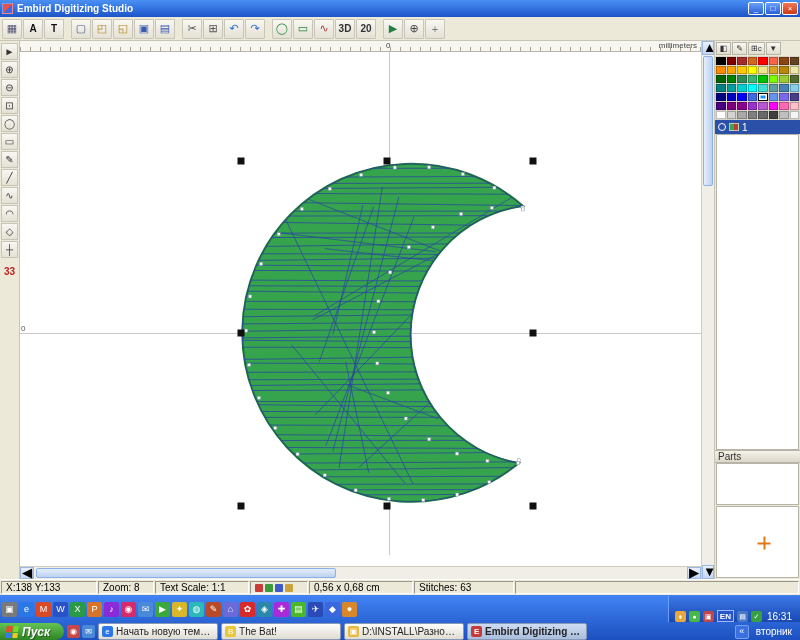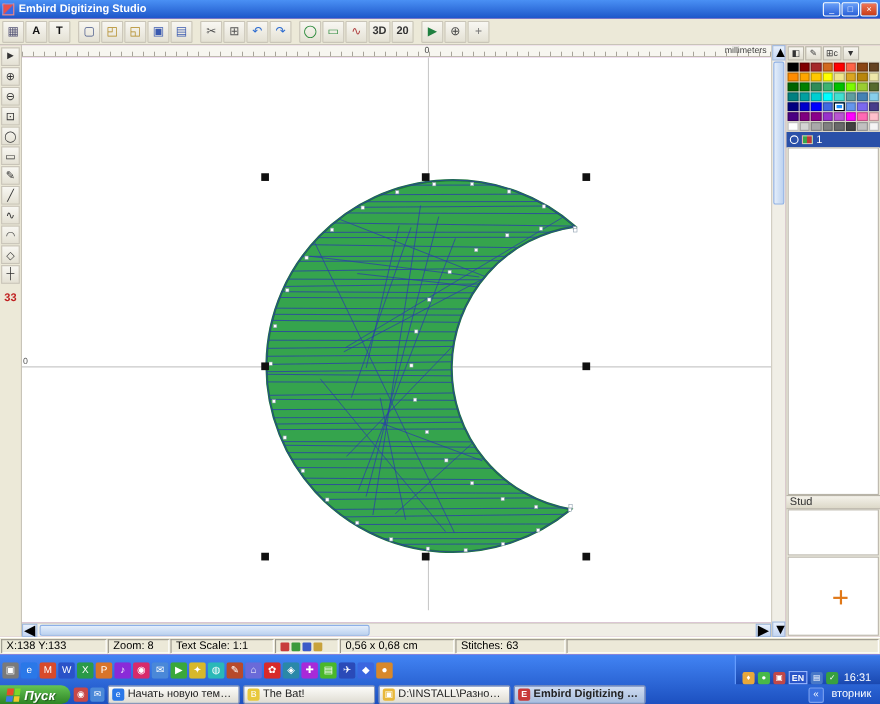--- a/index.html
+++ b/index.html
@@ -1,18 +1,18 @@
 <!DOCTYPE html>
 <html><head>
 <meta charset="utf-8">
 <style>
   html,body{margin:0;padding:0;background:#666;}
   *{box-sizing:border-box;}
   .app{width:800px;height:640px;position:relative;overflow:hidden;display:flex;flex-direction:column;
-       font-family:"Liberation Sans",sans-serif;font-size:11px;background:#a21caf;}
+       font-family:"Liberation Sans",sans-serif;font-size:11px;background:#fca5a5;}
 
   
   .titlebar{flex:0 0 17px;background:linear-gradient(180deg,#4a90f4,#1c55c8);display:flex;align-items:center;
             padding:0 2px;color:#fff;}
   .app-icon{width:11px;height:11px;margin-right:4px;border:1px solid #ffffff55;
             background:linear-gradient(135deg,#e8504a 50%,#3a6ae8 50%);}
   .title{font-weight:bold;font-size:10px;flex:1;white-space:nowrap;}
   .winbtns{display:flex;gap:1px;}
   .winbtns button{width:16px;height:13px;font-size:8px;line-height:10px;padding:0;color:#fff;border-radius:2px;
                   background:linear-gradient(180deg,#6aa0f8,#2a60d8);border:1px solid #fff;cursor:default;}
@@ -408,21 +408,21 @@
           <span class="swatch" style="background: rgb(64, 64, 64);"></span>
           <span class="swatch" style="background: rgb(192, 192, 192);"></span>
           <span class="swatch" style="background: rgb(245, 245, 245);"></span>
         </div>
       <div class="layerrow">
         <span class="eye"></span>
         <span class="chip"></span>
         <span>1</span>
       </div>
       <div class="objlist"></div>
-      <div class="parts-header">Stud</div>
+      <div class="parts-header">Parts</div>
       <div class="parts-list"></div>
       <div class="hoop-panel">
         <span class="plus"></span>
       </div>
     </div>
   </div>
 
   <div class="statusbar">
     <span class="seg coords">X:138 Y:133</span>
     <span class="seg zoomseg">Zoom: 8</span>

